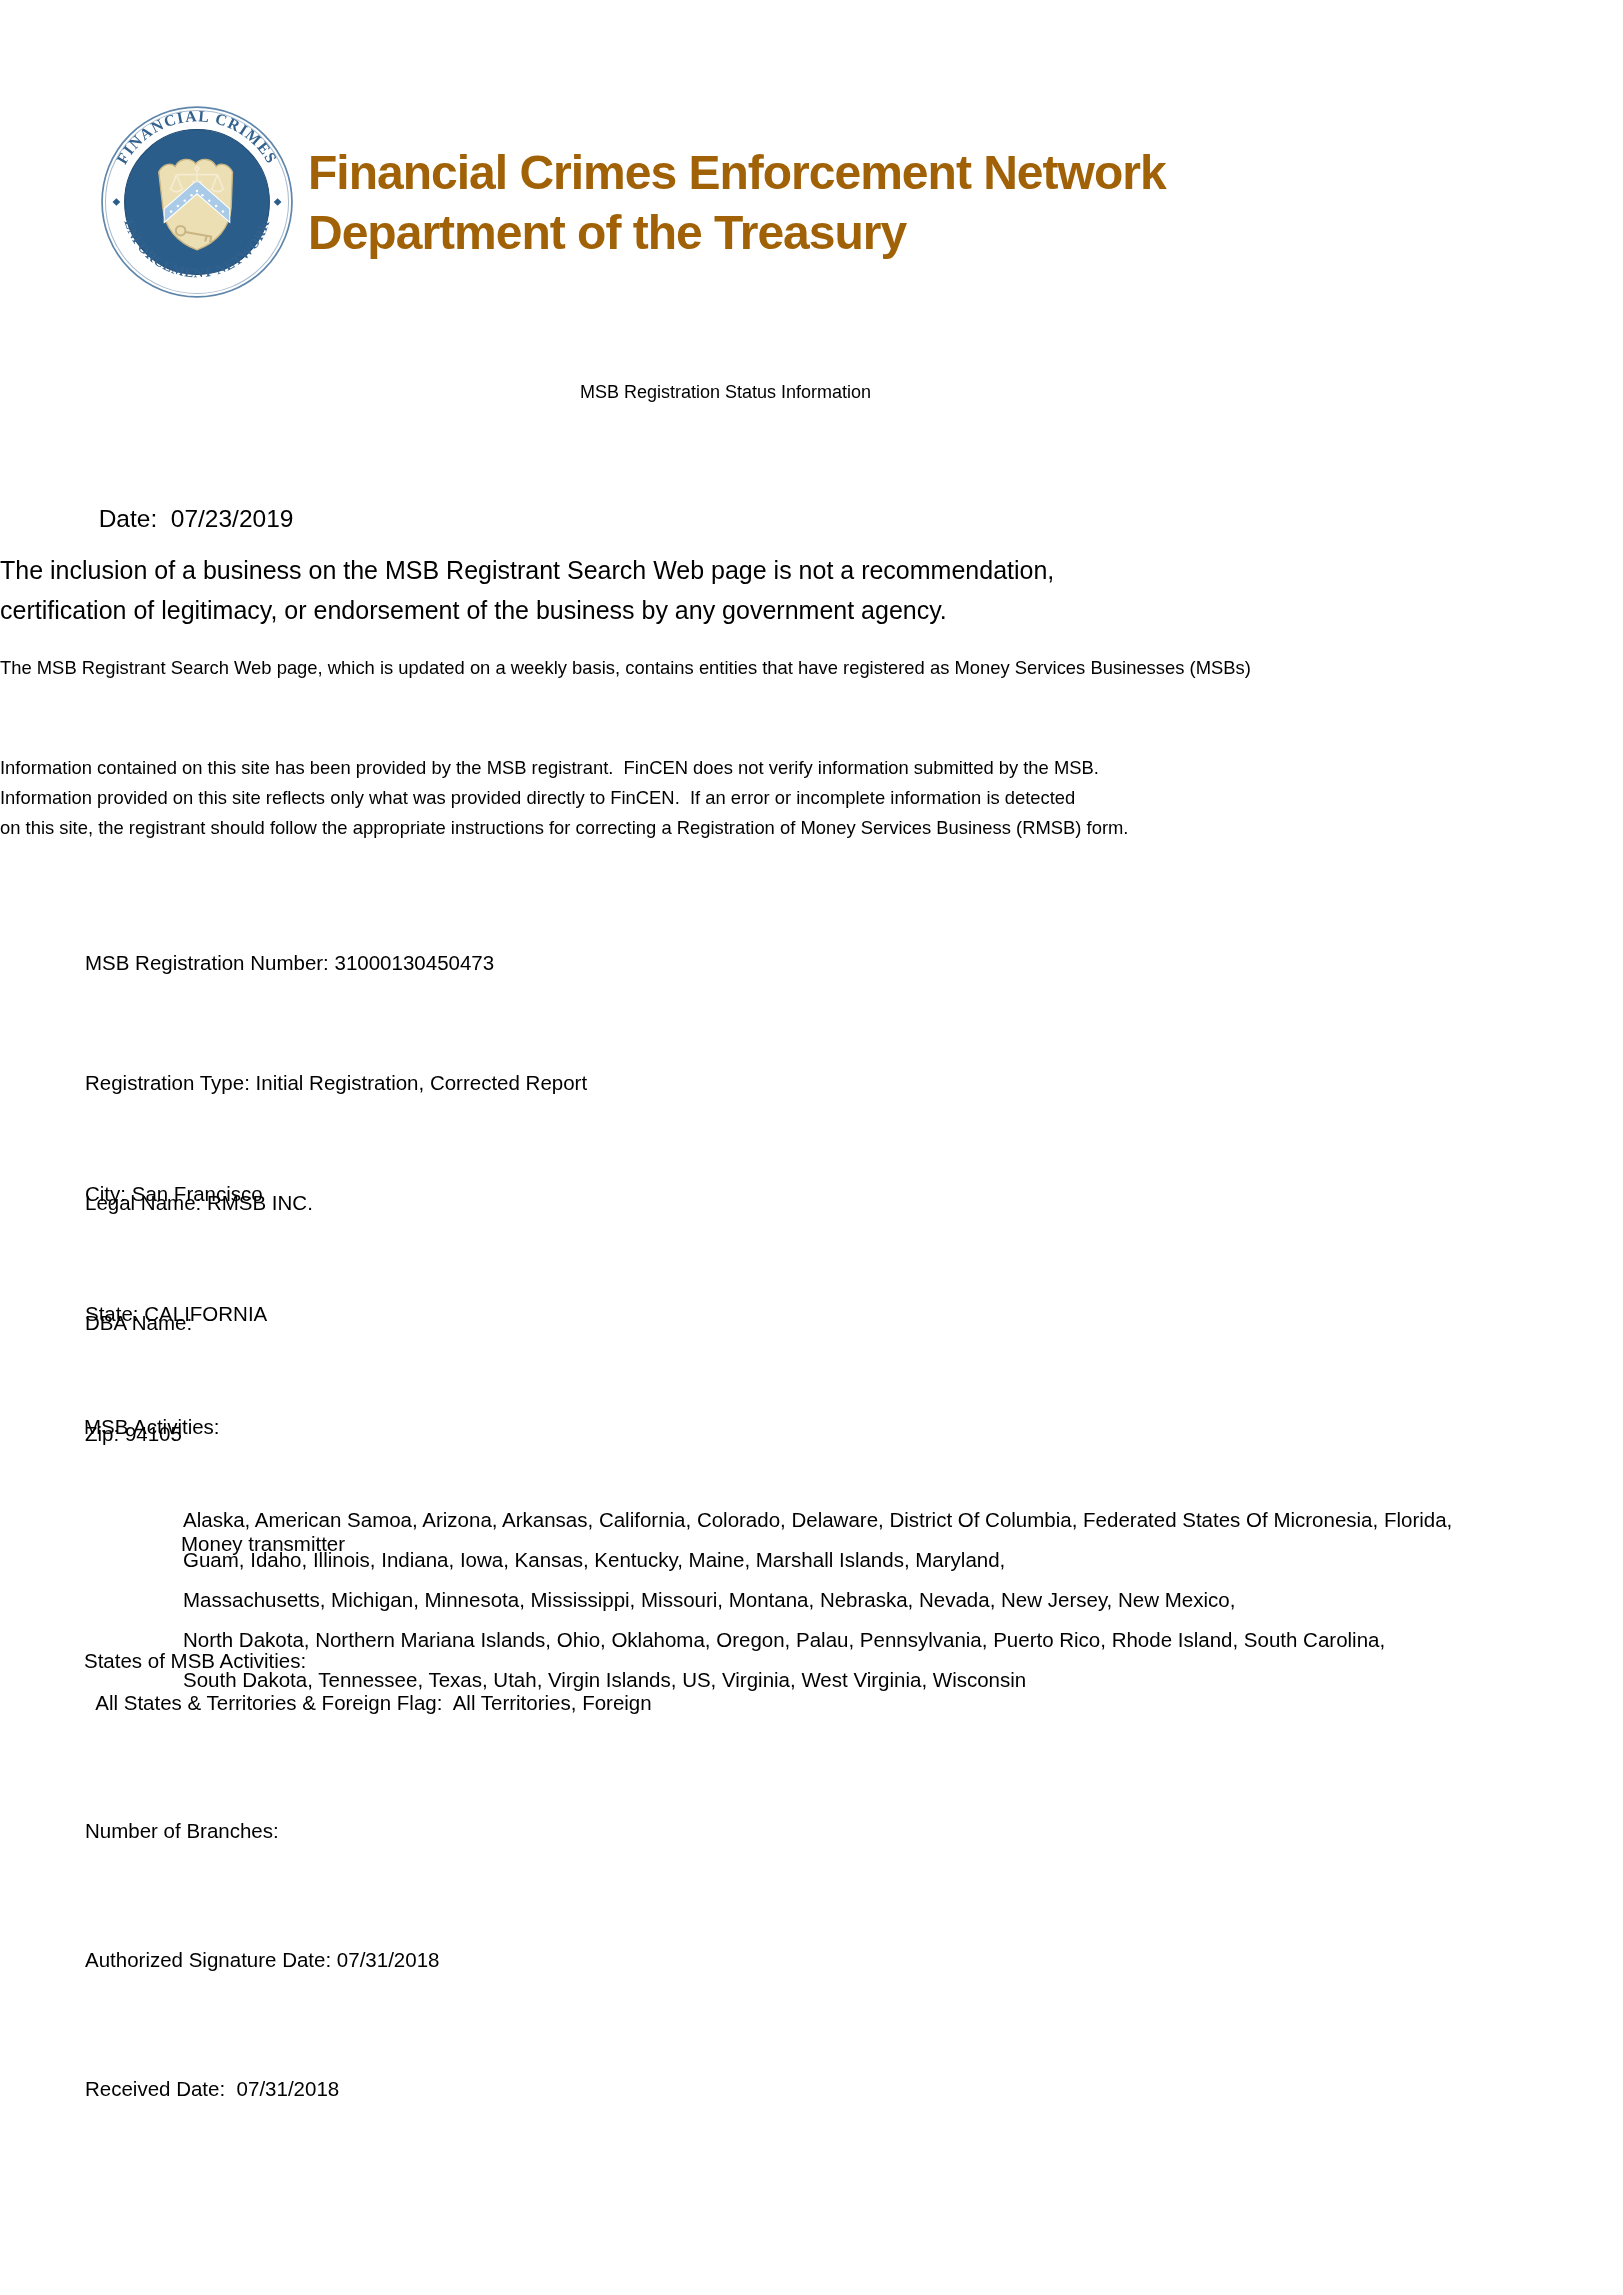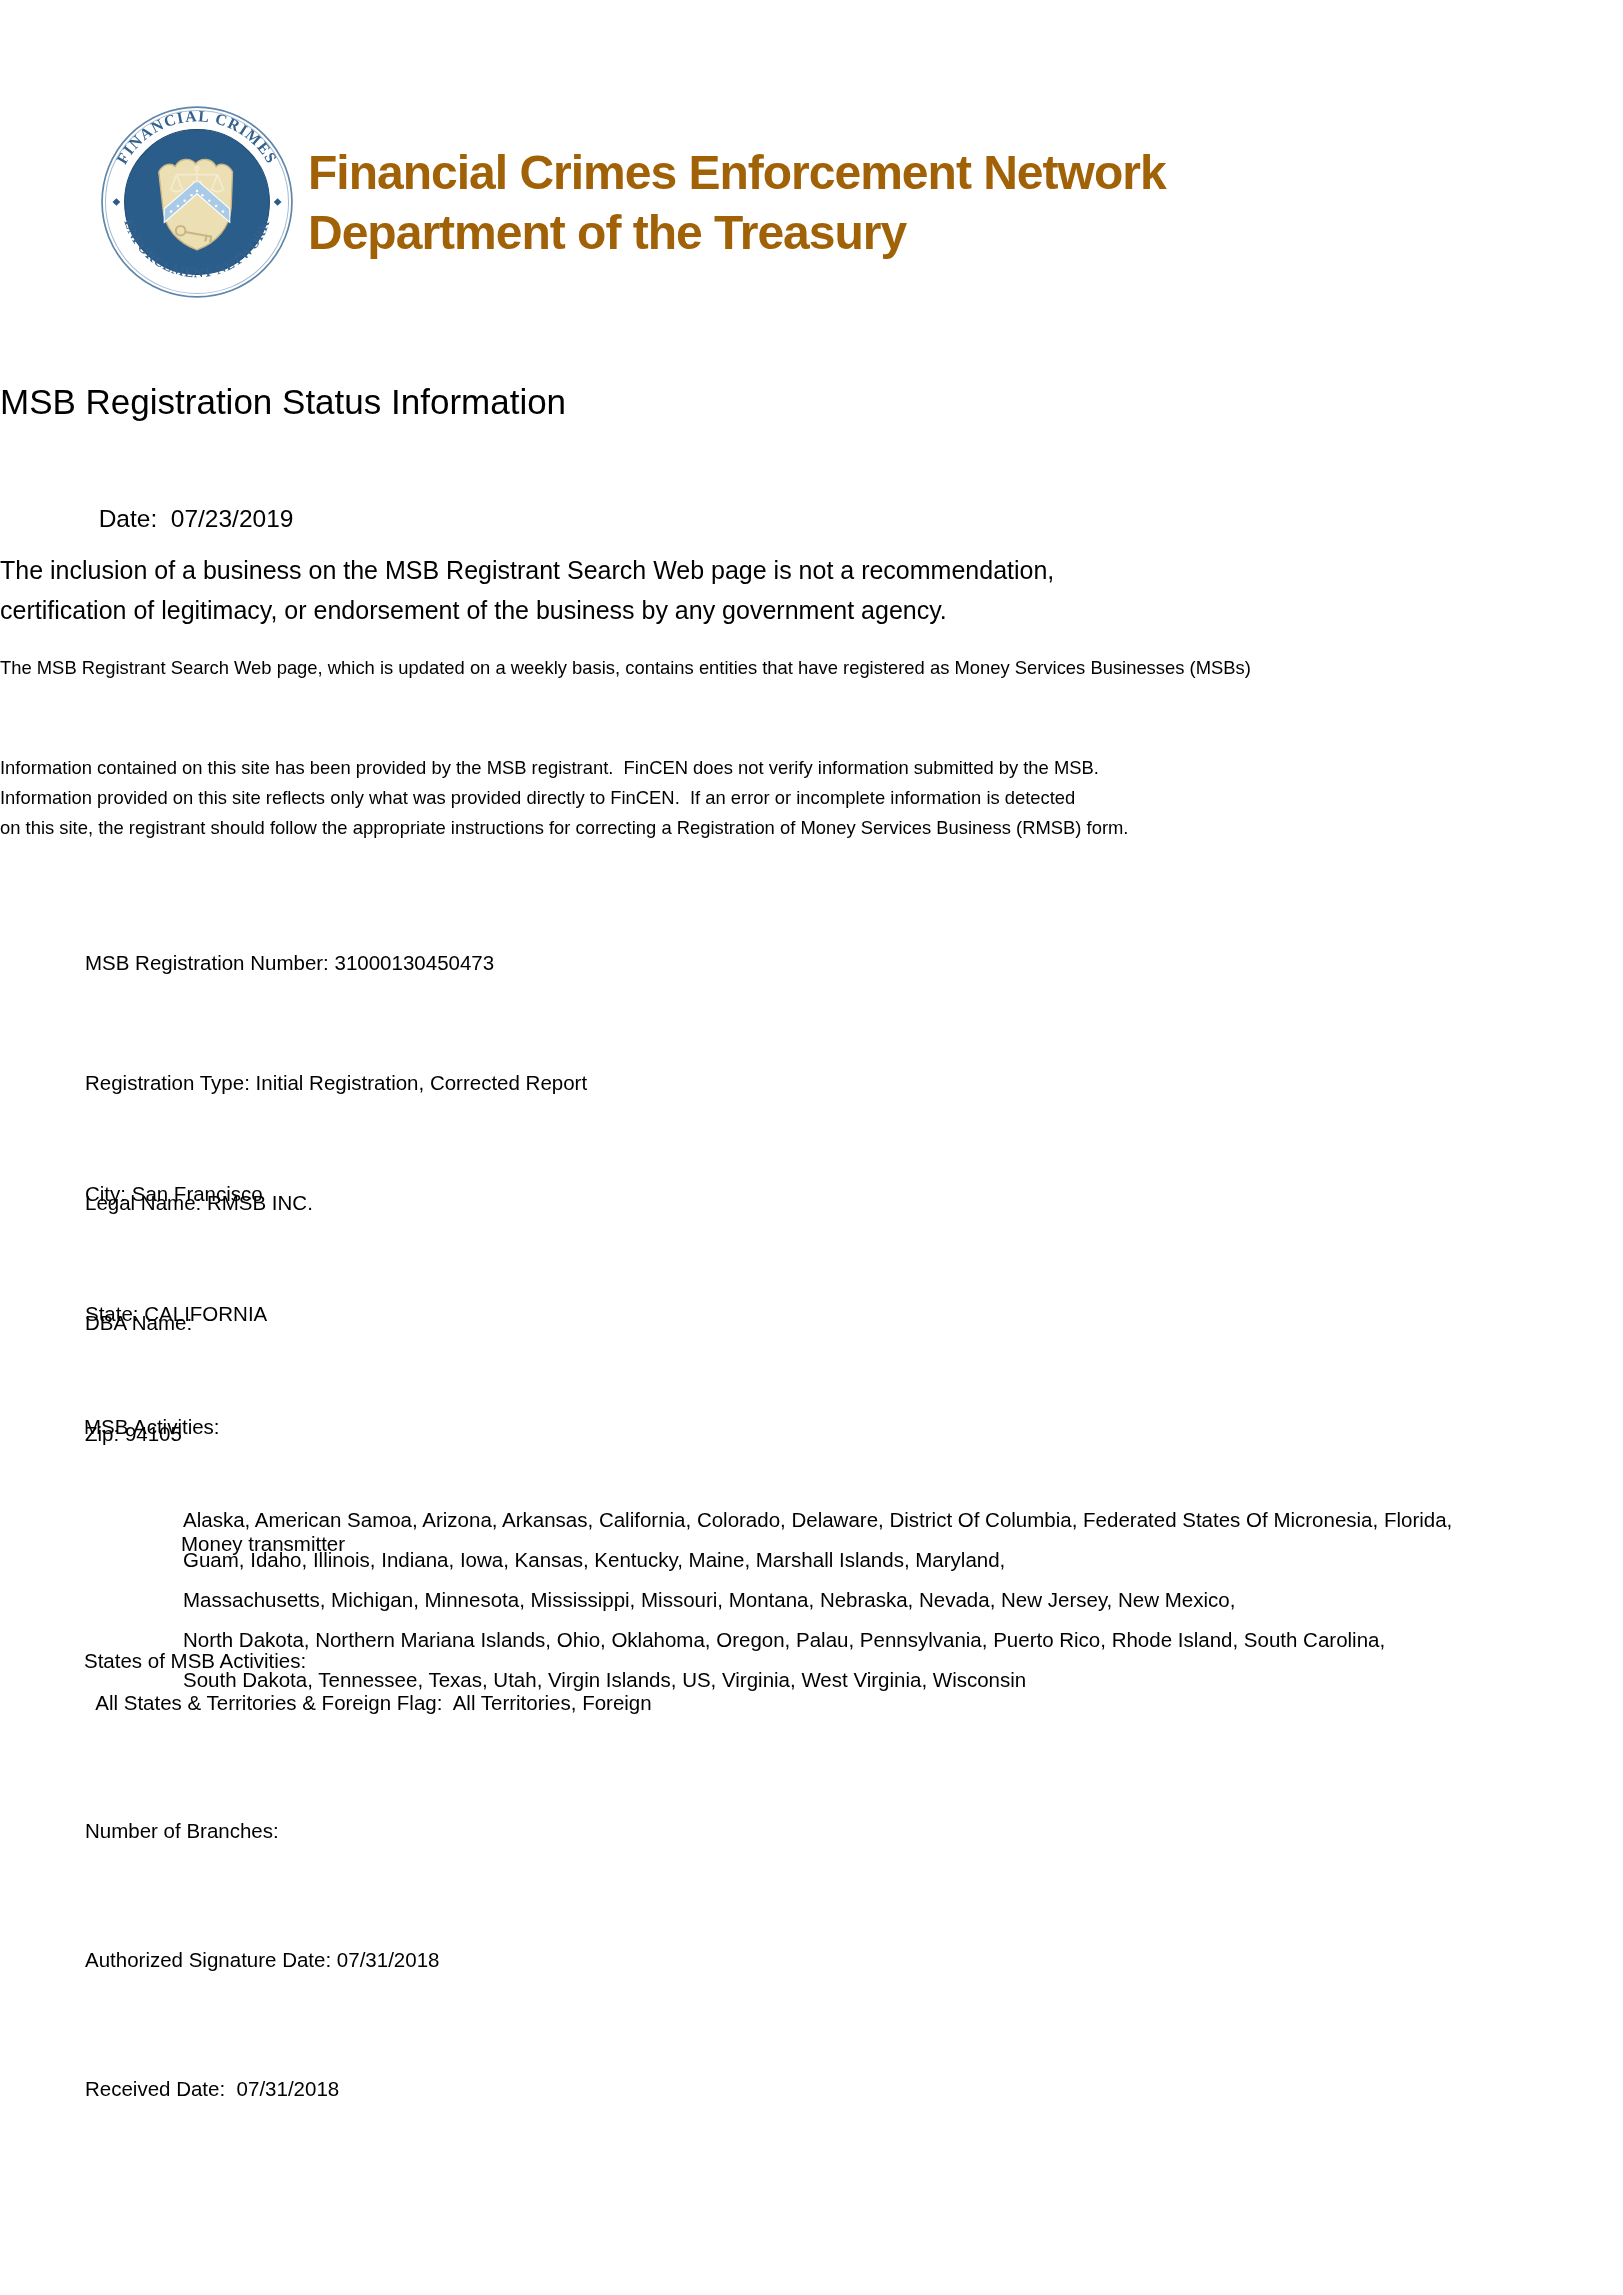--- a/index.html
+++ b/index.html
@@ -9,21 +9,21 @@
     -webkit-font-smoothing:antialiased;overflow:hidden;
   }
   .abs{position:absolute;}
 
   
   .seal-wrap{left:100px;top:105px;width:194px;height:194px;}
   .org-block{left:308px;top:143px;}
   .org-line{font-weight:700;font-size:48px;line-height:60px;letter-spacing:-1px;color:#a16207;white-space:pre;}
 
   
-  .page-title{left:0;top:382px;width:1451px;text-align:left;font-size:35px;}
+  .page-title{left:0;top:382px;width:1451px;text-align:center;font-size:18px;}
   .date-row{left:85px;top:477px;font-size:24.5px;white-space:pre;}
 
   
   .para{text-align:left;white-space:pre;}
   .notice{left:0;top:550px;width:1589px;font-size:25px;line-height:40px;}
   .intro{left:0;top:653px;width:1548px;font-size:18.4px;line-height:29px;}
   .disclaimer{left:0;top:753px;width:1514px;font-size:18.4px;line-height:30px;}
 
   
   .group{font-size:20.5px;white-space:pre;}

